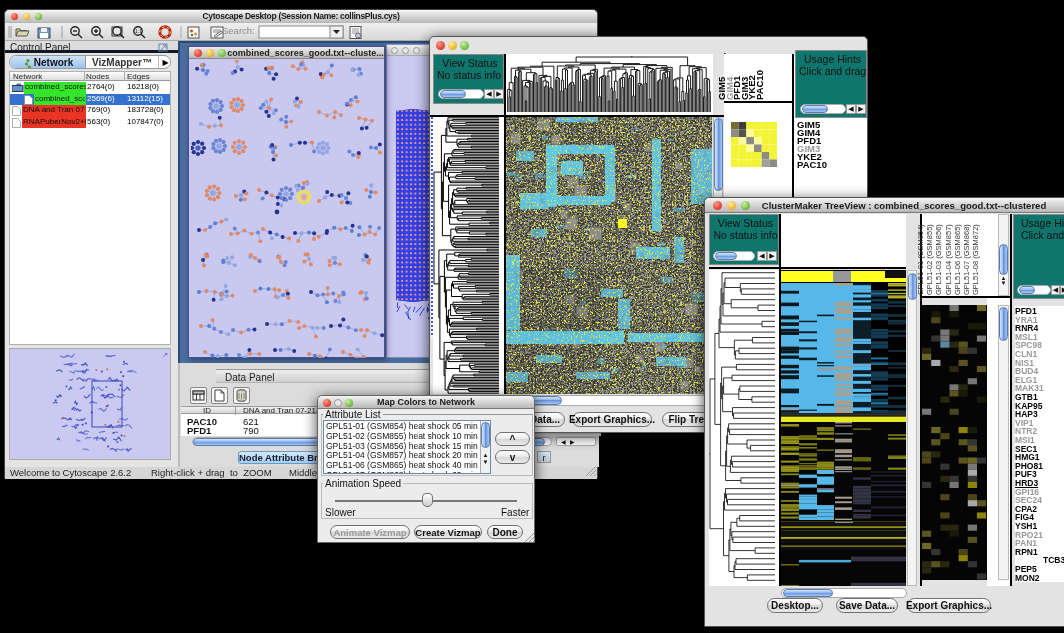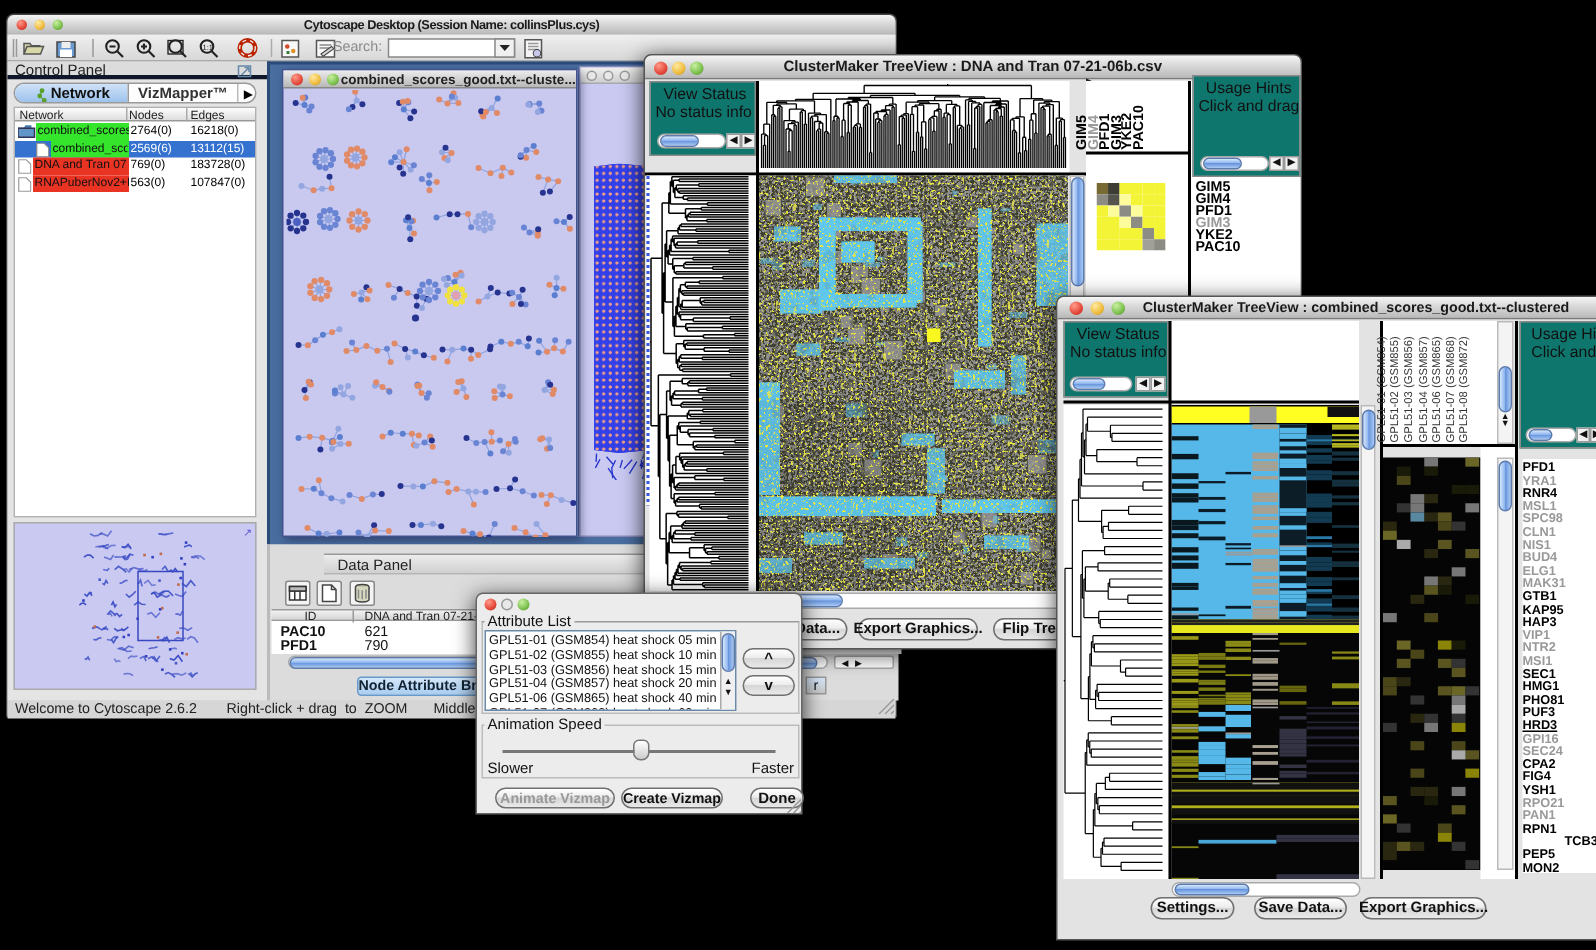--- a/index.html
+++ b/index.html
@@ -1098,21 +1098,20 @@
   <svg class="abs" style="right:1px;bottom:1px;" width="12" height="12">
       <g stroke="#999">
         <line x1="12" y1="2" x2="2" y2="12"></line>
         <line x1="12" y1="6" x2="6" y2="12"></line>
         <line x1="12" y1="10" x2="10" y2="12"></line>
       </g>
     </svg>
 </div>
 
 <div class="win" style="left:429px;top:36px;width:439px;height:397px;background:#e3e3e3;border:1px solid #555;border-radius:5px 5px 0 0;">
-  <div class="tbar" style="height:16px;font-size:10px;line-height:16px;">ClusterMaker TreeView : DNA and Tran 07-21-06b.csv</div>
   <div class="tl r" style="left:6px;top:4px;width:9px;height:9px;"></div>
   <div class="tl y" style="left:18px;top:4px;width:9px;height:9px;"></div>
   <div class="tl g" style="left:30px;top:4px;width:9px;height:9px;"></div>
 
   <div class="vsbox" style="left:3px;top:17px;width:71px;height:50px;">View Status<br>No status info f
     <div class="strack" style="left:4px;top:34px;width:46px;height:10px;"></div>
     <div class="sthumbh" style="left:6px;top:35px;width:26px;height:8px;"></div>
     <div class="arrbtn" style="left:50px;top:34px;width:10px;height:10px;">◀</div>
     <div class="arrbtn" style="left:60px;top:34px;width:10px;height:10px;">▶</div>
   </div>
@@ -1887,26 +1886,27 @@
       <div style="position:absolute;left:0;top:223.6px;color:#999;">RPO21</div>
       <div style="position:absolute;left:0;top:232.2px;color:#999;">PAN1</div>
       <div style="position:absolute;left:0;top:240.8px;color:#000;">RPN1</div>
       <div style="position:absolute;left:0;top:249.4px;color:#000;margin-left:28px;">TCB3</div>
       <div style="position:absolute;left:0;top:258.0px;color:#000;">PEP5</div>
       <div style="position:absolute;left:0;top:266.6px;color:#000;">MON2</div>
     </div>
 
   <div class="strack" style="left:76px;top:390px;width:126px;height:10px;"></div>
   <div class="sthumbh" style="left:78px;top:391px;width:50px;height:8px;"></div>
-  <div class="btn" style="left:62px;top:400px;width:56px;height:15px;">Settings...</div>
+  <div class="btn" style="left:62px;top:400px;width:56px;height:15px;">Desktop...</div>
   <div class="btn" style="left:131px;top:400px;width:62px;height:15px;">Save Data...</div>
   <div class="btn" style="left:202px;top:400px;width:84px;height:15px;">Export Graphics...</div>
 </div>
 
 <div class="win" style="left:317px;top:395px;width:218px;height:148px;background:#ececec;border:1px solid #666;border-radius:5px 5px 0 0;">
+  <div class="tbar" style="height:13px;font-size:9px;line-height:13px;">Map Colors to Network</div>
   <div class="tl r" style="left:5px;top:3px;width:8px;height:8px;"></div>
   <div class="tl off" style="left:16px;top:3px;width:8px;height:8px;"></div>
   <div class="tl g" style="left:27px;top:3px;width:8px;height:8px;"></div>
   <div class="abs" style="left:5px;top:13px;font-size:10px;color:#111;background:#ececec;padding:0 2px;z-index:2;">Attribute List</div>
   <div class="abs" style="left:3px;top:18px;width:212px;height:62px;border:1px solid #bbb;border-top:1px solid #999;"></div>
   <div class="abs" style="left:5px;top:24px;width:168px;height:54px;background:#fff;border:1px solid #6a8aaa;font-size:8.5px;color:#111;padding:1px 0 0 2px;overflow:hidden;">
       <div style="height:9.8px;line-height:9.8px;white-space:nowrap;">GPL51-01 (GSM854) heat shock 05 min</div>
       <div style="height:9.8px;line-height:9.8px;white-space:nowrap;">GPL51-02 (GSM855) heat shock 10 min</div>
       <div style="height:9.8px;line-height:9.8px;white-space:nowrap;">GPL51-03 (GSM856) heat shock 15 min</div>
       <div style="height:9.8px;line-height:9.8px;white-space:nowrap;">GPL51-04 (GSM857) heat shock 20 min</div>
@@ -1919,21 +1919,21 @@
   <div class="btn" style="left:177px;top:36px;width:35px;height:14px;">^</div>
   <div class="btn" style="left:177px;top:54px;width:35px;height:14px;">v</div>
   <div class="abs" style="left:5px;top:82px;font-size:10px;color:#111;background:#ececec;padding:0 2px;z-index:2;">Animation Speed</div>
   <div class="abs" style="left:3px;top:87px;width:212px;height:36px;border:1px solid #bbb;"></div>
   <div class="abs" style="left:17px;top:104px;width:182px;height:2px;background:#777;"></div>
   <div class="abs" style="left:104px;top:97px;width:11px;height:14px;background:linear-gradient(#fff,#ccc);border:1px solid #777;border-radius:4px 4px 5px 5px;"></div>
   <div class="abs" style="left:7px;top:111px;font-size:10px;color:#111;">Slower</div>
   <div class="abs" style="left:183px;top:111px;font-size:10px;color:#111;">Faster</div>
   <div class="btn" style="left:12px;top:129px;width:80px;height:14px;color:#999;font-size:9.5px;">Animate Vizmap</div>
   <div class="btn" style="left:96px;top:129px;width:68px;height:14px;font-size:9.5px;">Create Vizmap</div>
-  <div class="btn" style="left:169px;top:129px;width:36px;height:14px;margin-left:13px;">Done</div>
+  <div class="btn" style="left:169px;top:129px;width:36px;height:14px;">Done</div>
   <svg class="abs" style="right:0;bottom:0;" width="11" height="11">
       <g stroke="#999">
         <line x1="11" y1="2" x2="2" y2="11"></line>
         <line x1="11" y1="6" x2="6" y2="11"></line>
         <line x1="11" y1="10" x2="10" y2="11"></line>
       </g>
     </svg>
 </div>
 
 </body></html>

